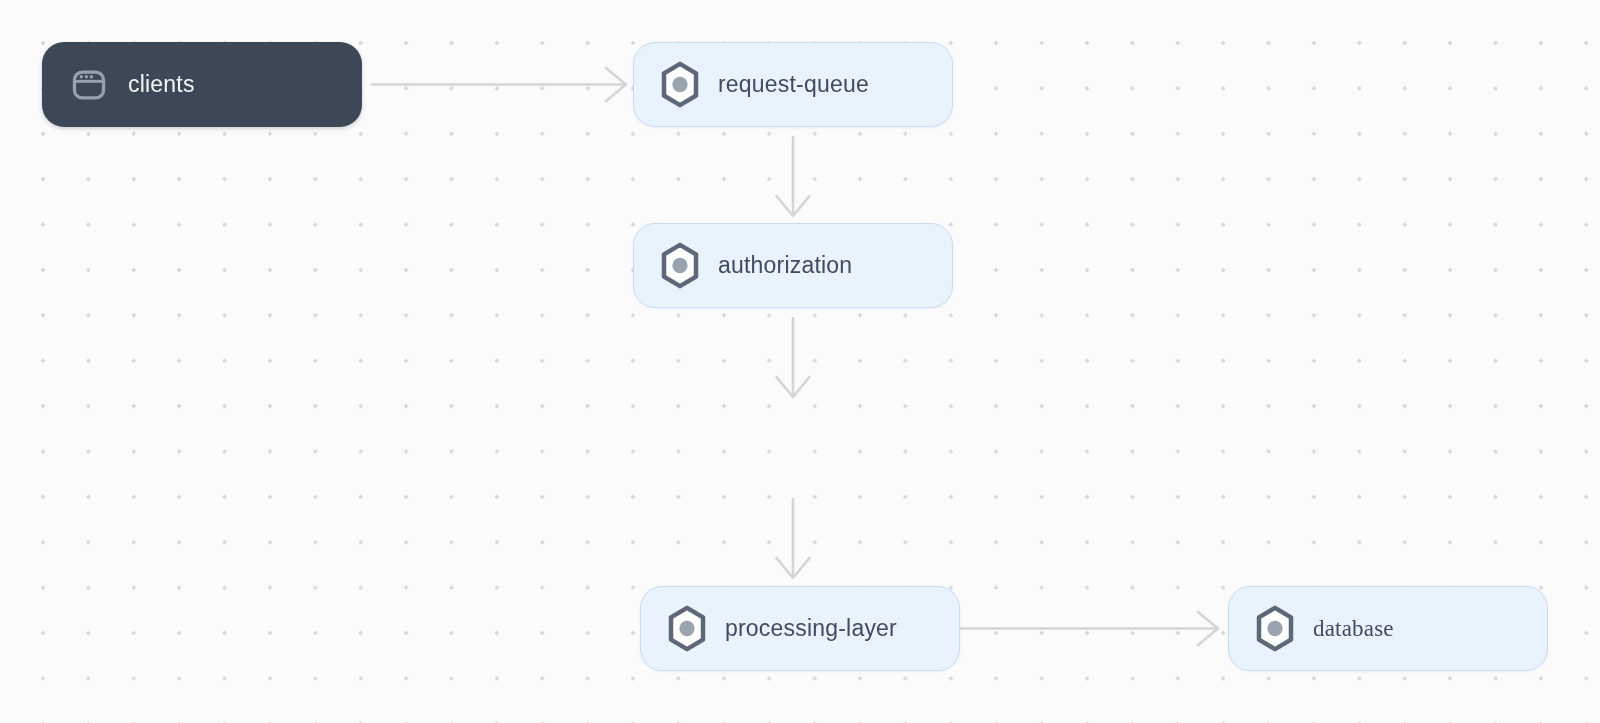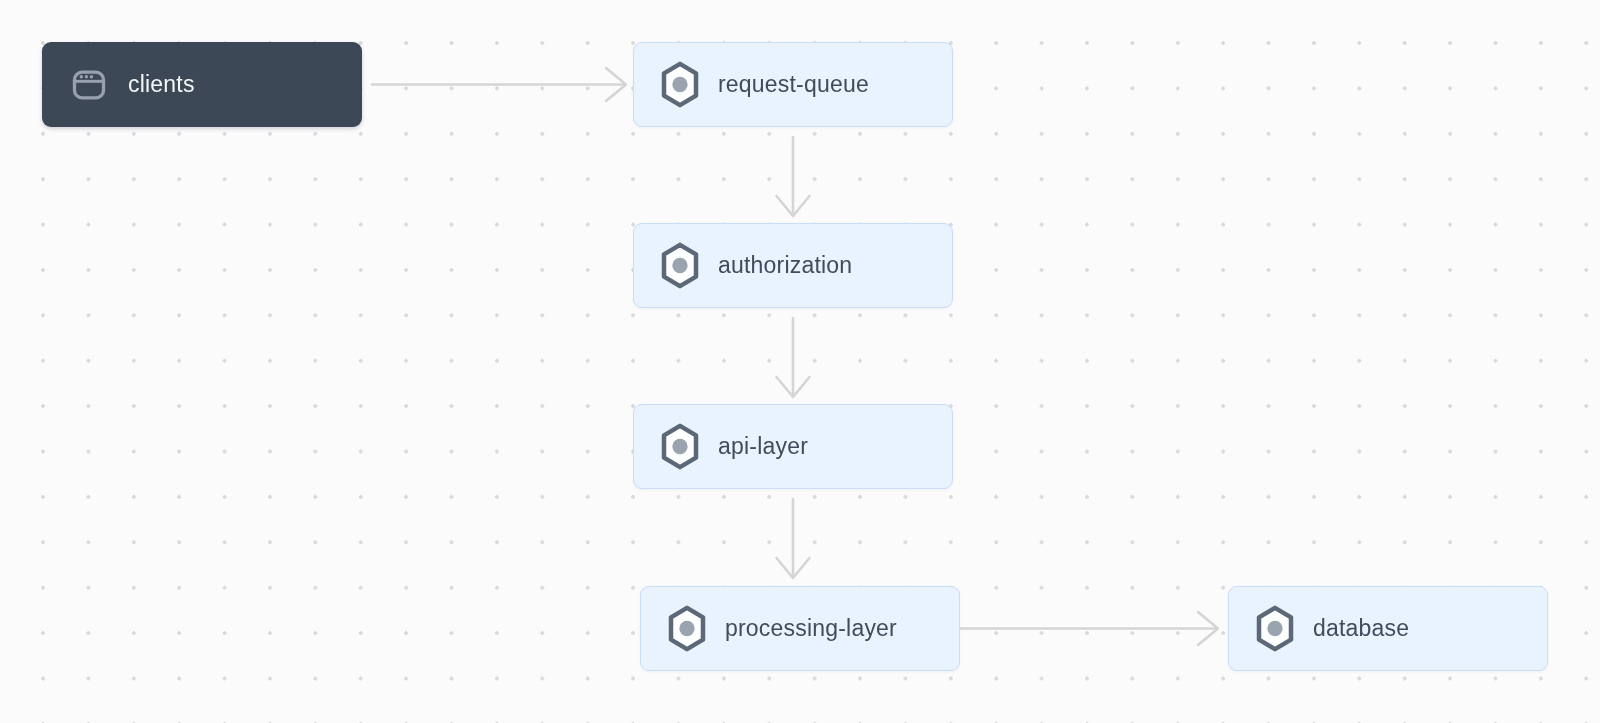--- a/index.html
+++ b/index.html
@@ -30,21 +30,21 @@
     fill: none;
     stroke: #d5d5d6;
     stroke-width: 2.6;
     stroke-linecap: round;
     stroke-linejoin: round;
   }
   .node {
     position: absolute;
     width: 320px;
     height: 85px;
-    border-radius: 9px;
+    border-radius: 22px;
     display: flex;
     align-items: center;
     padding-left: 26px;
     box-sizing: border-box;
     cursor: pointer;
   }
   .node .icon {
     display: inline-flex;
     align-items: center;
     justify-content: center;
@@ -123,41 +123,32 @@
   <div class="node light" style="left:633px; top:223px;">
     <span class="icon">
       <svg width="40" height="47" viewBox="0 0 24 28" xmlns="http://www.w3.org/2000/svg">
         <path d="M12 1.6 L21.6 7.3 L21.6 20.7 L12 26.4 L2.4 20.7 L2.4 7.3 Z" fill="#fdfefe" stroke="#5c6878" stroke-width="2.7" stroke-linejoin="round"></path>
         <circle cx="12" cy="14" r="4.6" fill="#9aa4af"></circle>
       </svg>
     </span>
     <span class="label">authorization</span>
   </div>
 
-  <div class="node light" style="left:633px; top:404px;">
-    <span class="icon">
-      <svg width="40" height="47" viewBox="0 0 24 28" xmlns="http://www.w3.org/2000/svg">
-        <path d="M12 1.6 L21.6 7.3 L21.6 20.7 L12 26.4 L2.4 20.7 L2.4 7.3 Z" fill="#fdfefe" stroke="#5c6878" stroke-width="2.7" stroke-linejoin="round"></path>
-        <circle cx="12" cy="14" r="4.6" fill="#9aa4af"></circle>
-      </svg>
-    </span>
-    <span class="label">api-layer</span>
-  </div>
 
   <div class="node light" style="left:640px; top:586px;">
     <span class="icon">
       <svg width="40" height="47" viewBox="0 0 24 28" xmlns="http://www.w3.org/2000/svg">
         <path d="M12 1.6 L21.6 7.3 L21.6 20.7 L12 26.4 L2.4 20.7 L2.4 7.3 Z" fill="#fdfefe" stroke="#5c6878" stroke-width="2.7" stroke-linejoin="round"></path>
         <circle cx="12" cy="14" r="4.6" fill="#9aa4af"></circle>
       </svg>
     </span>
     <span class="label">processing-layer</span>
   </div>
 
-  <div class="node light" style="left:1228px; top:586px;">
+  <div class="node light" style="left:1228px; top:586px;font-family:Liberation Serif, serif;">
     <span class="icon">
       <svg width="40" height="47" viewBox="0 0 24 28" xmlns="http://www.w3.org/2000/svg">
         <path d="M12 1.6 L21.6 7.3 L21.6 20.7 L12 26.4 L2.4 20.7 L2.4 7.3 Z" fill="#fdfefe" stroke="#5c6878" stroke-width="2.7" stroke-linejoin="round"></path>
         <circle cx="12" cy="14" r="4.6" fill="#9aa4af"></circle>
       </svg>
     </span>
     <span class="label">database</span>
   </div>
 
 </div>

